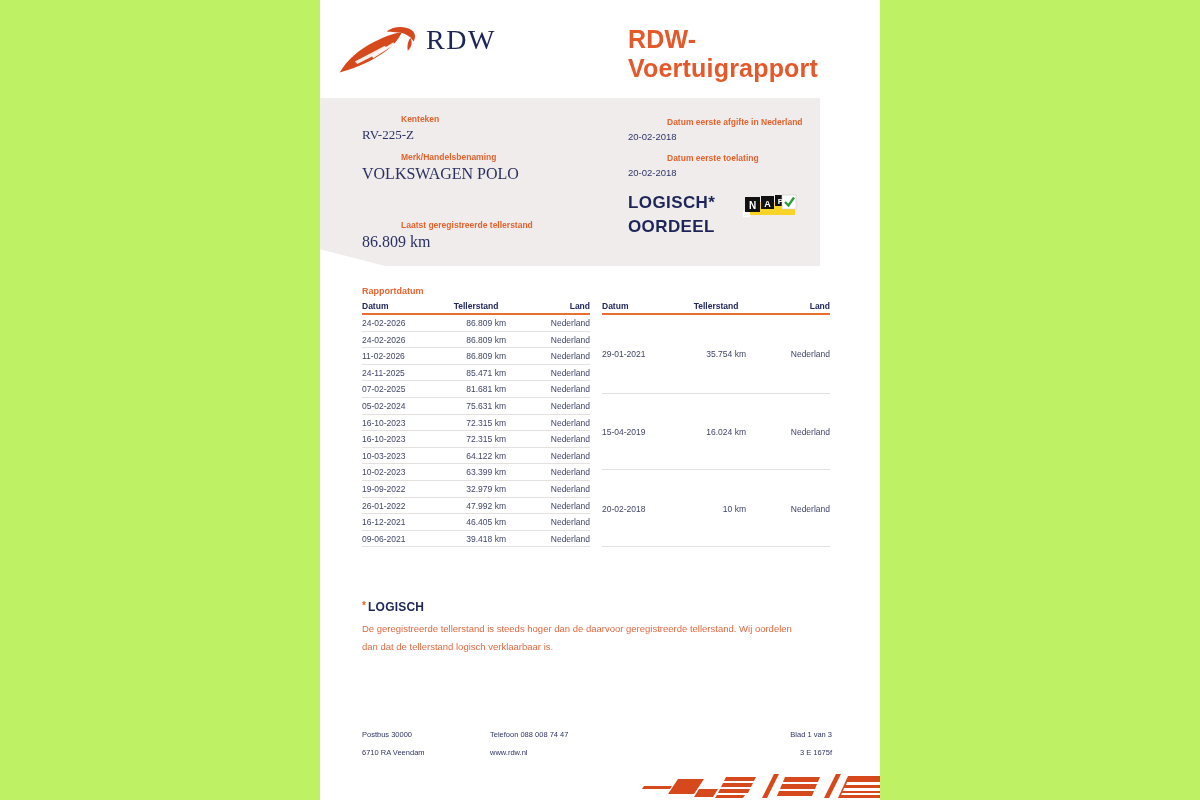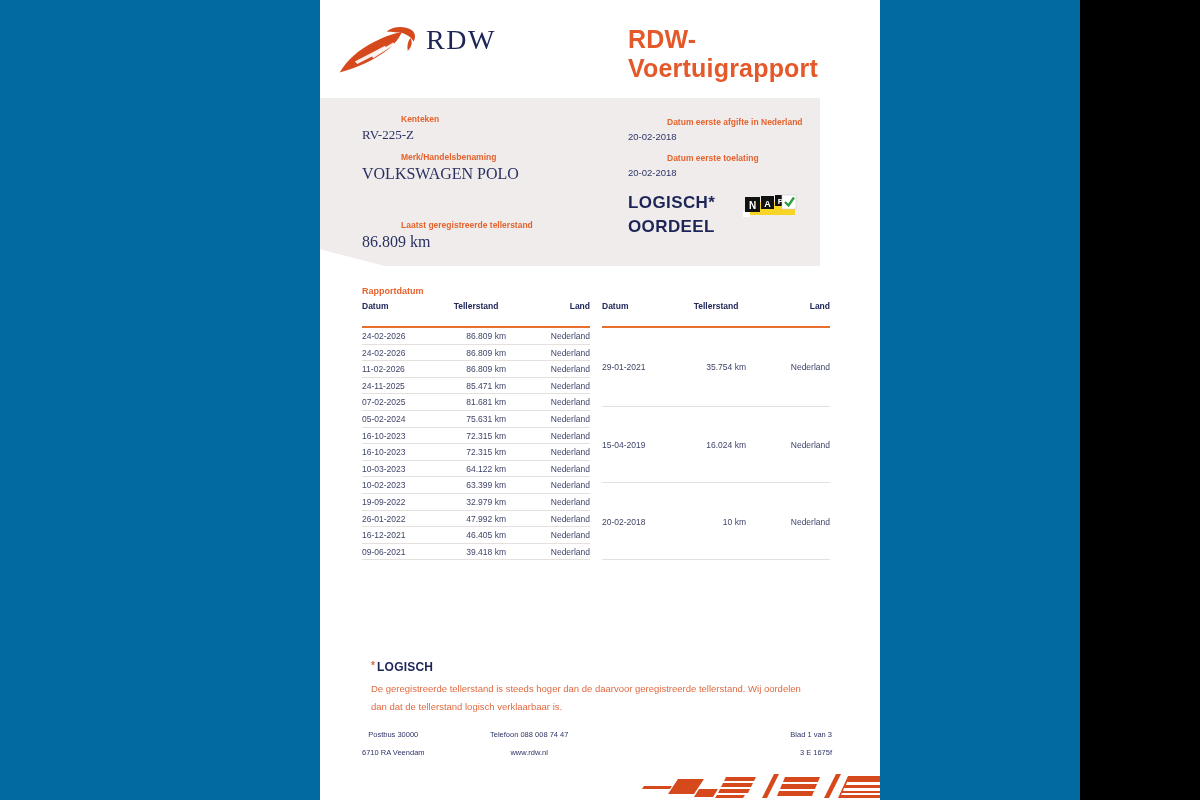--- a/index.html
+++ b/index.html
@@ -1,18 +1,18 @@
 <!DOCTYPE html>
 <html><head>
 <meta charset="utf-8">
 <style>
   * { margin:0; padding:0; box-sizing:border-box; }
   html,body { width:1200px; height:800px; background:#000; overflow:hidden;
               font-family:"Liberation Sans", sans-serif; }
-  .stage { position:relative; width:1080px; height:800px; background:#0369a1;text-decoration:underline; }
+  .stage { position:relative; width:1200px; height:800px; background:#bef264;text-decoration:underline; }
   .paper { position:absolute; left:320px; top:0; width:560px; height:800px;
            background:#ffffff; overflow:hidden; }
 
   
   .logo-wrap { position:absolute; left:18px; top:22px; display:flex; align-items:flex-start; }
   .logo-feather { width:84px; height:54px; }
   .logo-text { font-family:"Liberation Serif", serif; font-size:28px; color:#1d2557;
                letter-spacing:1.5px; margin-left:4px; margin-top:2px; }
   .doc-title { position:absolute; left:308px; top:25px; font-size:25px; font-weight:700;
                color:#e4582a; letter-spacing:0.2px; }
@@ -37,38 +37,38 @@
   .oordeel { margin-top:13px; font-size:17px; font-weight:800; color:#1d2557;
              line-height:24px; letter-spacing:0.4px; }
   .nap { position:absolute; left:422px; top:95px; width:56px; height:26px; }
 
   
   .section-title { position:absolute; left:42px; top:286px; font-size:9px;
                    font-weight:700; color:#e4632e; }
   .tables { position:absolute; left:42px; top:299px; display:flex; gap:12px; }
   table { border-collapse:collapse; width:228px; font-size:8.5px; table-layout:fixed; }
   th { color:#20285a; font-weight:700; text-align:left; border-bottom:2px solid #e8702f;
-       padding:2px 0 15px; }
+       padding:2px 0 2px; }
   th.h1 { text-align:center; } th.h2 { text-align:right; }
   td { color:#3f4569; border-bottom:1px solid #e3e0de; padding:3px 0 2.6px; }
   td.c0 { width:84px; text-align:left; }
   td.c1 { width:60px; text-align:right; }
   td.c2 { text-align:right; }
   col.w0 { width:84px; } col.w1 { width:60px; }
 
   
-  .footnote { position:absolute; left:42px; top:660px; width:440px;margin-left:9px; }
+  .footnote { position:absolute; left:42px; top:600px; width:440px; }
   .fn-head { font-size:12px; font-weight:800; color:#1d2557; letter-spacing:0.2px; }
   .fn-star { color:#e4632e; font-size:10px; vertical-align:2px; margin-right:2px; }
   .fn-body { margin-top:6px; font-size:9.5px; color:#e06a42; line-height:18px; }
 
   
   .footer { position:absolute; left:42px; top:726px; width:470px; height:40px;
             font-size:7.5px; color:#2e3566; }
-  .f-col { position:absolute; top:0; line-height:18px;text-align:center; }
+  .f-col { position:absolute; top:0; line-height:18px; }
   .f-left { left:0; } .f-mid { left:128px; } .f-right { right:0; text-align:right; }
 
   .bottom-art { position:absolute; right:0; bottom:0; width:242px; height:28px; }
 </style>
 </head>
 <body>
 
 <div class="stage">
   <div class="paper">
 

